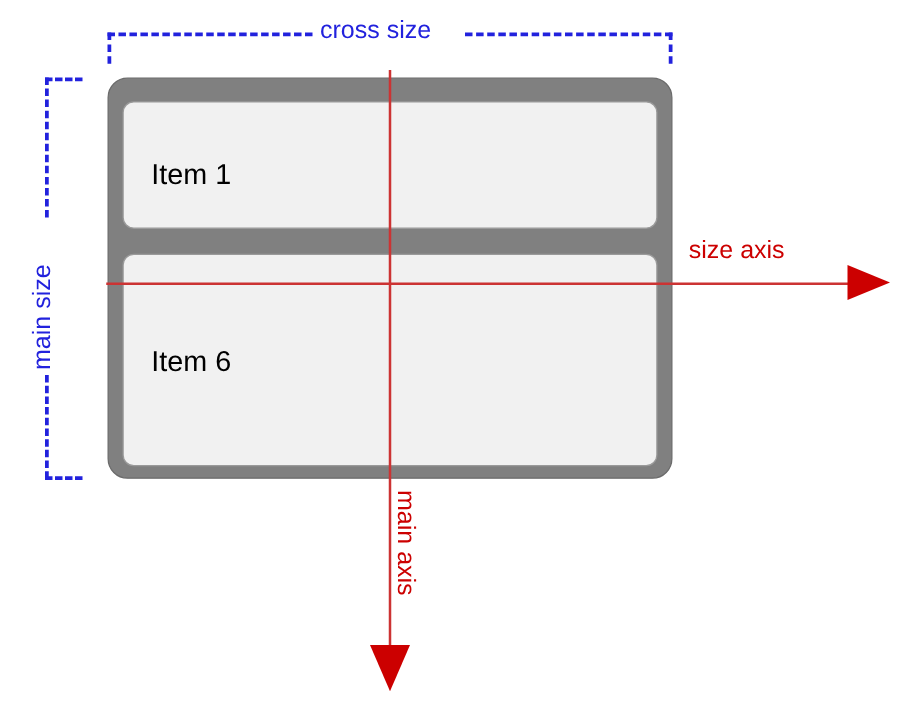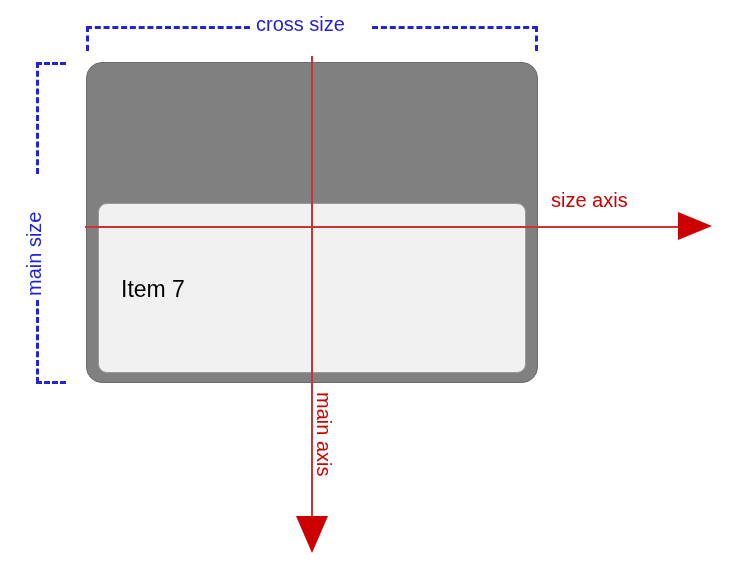--- a/index.html
+++ b/index.html
@@ -206,22 +206,25 @@
   <div class="bracket-line cs-tick-right"></div>
   <div class="size-label cross-size">cross size</div>
 
   <div class="bracket-line ms-left-top"></div>
   <div class="bracket-line ms-left-bottom"></div>
   <div class="bracket-line ms-tick-top"></div>
   <div class="bracket-line ms-tick-bottom"></div>
   <div class="size-label main-size">main size</div>
 
   <div class="flex-container">
+    <div class="flex-item item-1">
+      <span class="item-label">Item 1</span>
+    </div>
     <div class="flex-item item-2">
-      <span class="item-label">Item 7</span>
+      <span class="item-label">Item 6</span>
     </div>
   </div>
 
   <div class="axis-line-v"></div>
   <div class="arrow-down"></div>
   <div class="axis-label main">main axis</div>
 
   <div class="axis-line-h"></div>
   <div class="arrow-right"></div>
   <div class="axis-label cross">size axis</div>

